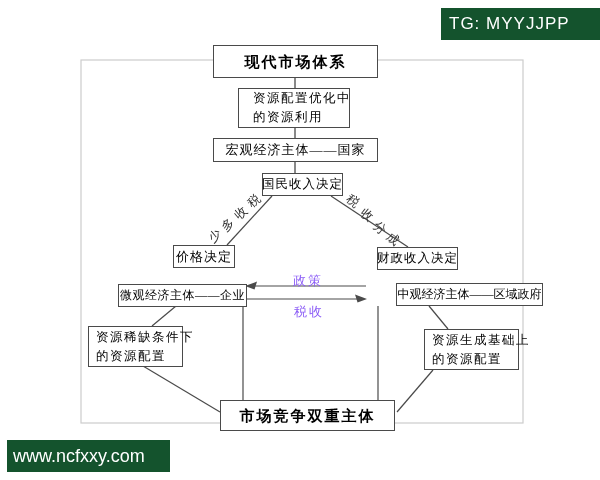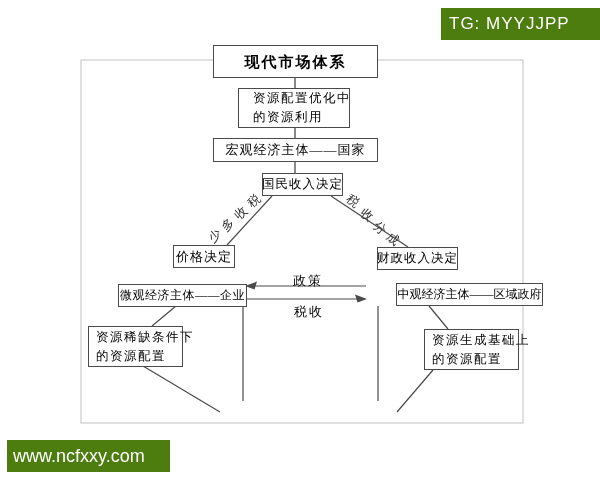--- a/index.html
+++ b/index.html
@@ -38,36 +38,36 @@
     justify-content:center;
     padding-left:14px;
     font-size:12.5px;
     line-height:1.5;
     letter-spacing:1.5px;
   }
   .edge-label{
     position:absolute;
     font-size:13px;
     letter-spacing:2px;
-    color:#000000;
+    color:#8b5cf6;
     white-space:nowrap;
   }
   .diag-char{
     position:absolute;
     width:14px;height:14px;
     font-size:12.5px;
     color:#333333;
     text-align:center;
     line-height:14px;
   }
   .rot-l{transform:rotate(-40deg);}
   .rot-r{transform:rotate(38deg);}
   .watermark{
     position:absolute;
-    background:#4d7c0f;
+    background:#14532d;
     color:#ffffff;
     font-family:"Liberation Sans","DejaVu Sans",sans-serif;
     display:flex;
     align-items:center;
   }
   #wm-top{right:0;top:8px;width:151px;height:32px;font-size:17px;padding-left:8px;letter-spacing:1px;}
   #wm-bottom{left:7px;top:440px;width:157px;height:32px;font-size:18px;padding-left:6px;}
 </style>
 </head>
 <body>
@@ -121,20 +121,21 @@
   <div class="box two-line" style="left:88px;top:326px;width:95px;height:41px;padding-left:7px;text-align:right;">
     <span>资源稀缺条件下</span>
     <span>的资源配置</span>
   </div>
 
   <div class="box two-line" style="left:424px;top:329px;width:95px;height:41px;padding-left:7px;">
     <span>资源生成基础上</span>
     <span>的资源配置</span>
   </div>
 
+  <div class="box bold" style="left:220px;top:400px;width:175px;height:31px;">市场竞争双重主体</div>
 
   <span class="edge-label" style="left:293px;top:272px;">政策</span>
   <span class="edge-label" style="left:294px;top:303px;">税收</span>
 
   <span class="diag-char rot-l" style="left:247px;top:194px;">税</span>
   <span class="diag-char rot-l" style="left:234px;top:206px;">收</span>
   <span class="diag-char rot-l" style="left:221px;top:218px;">多</span>
   <span class="diag-char rot-l" style="left:208px;top:229px;">少</span>
 
   <span class="diag-char rot-r" style="left:346px;top:194px;">税</span>

